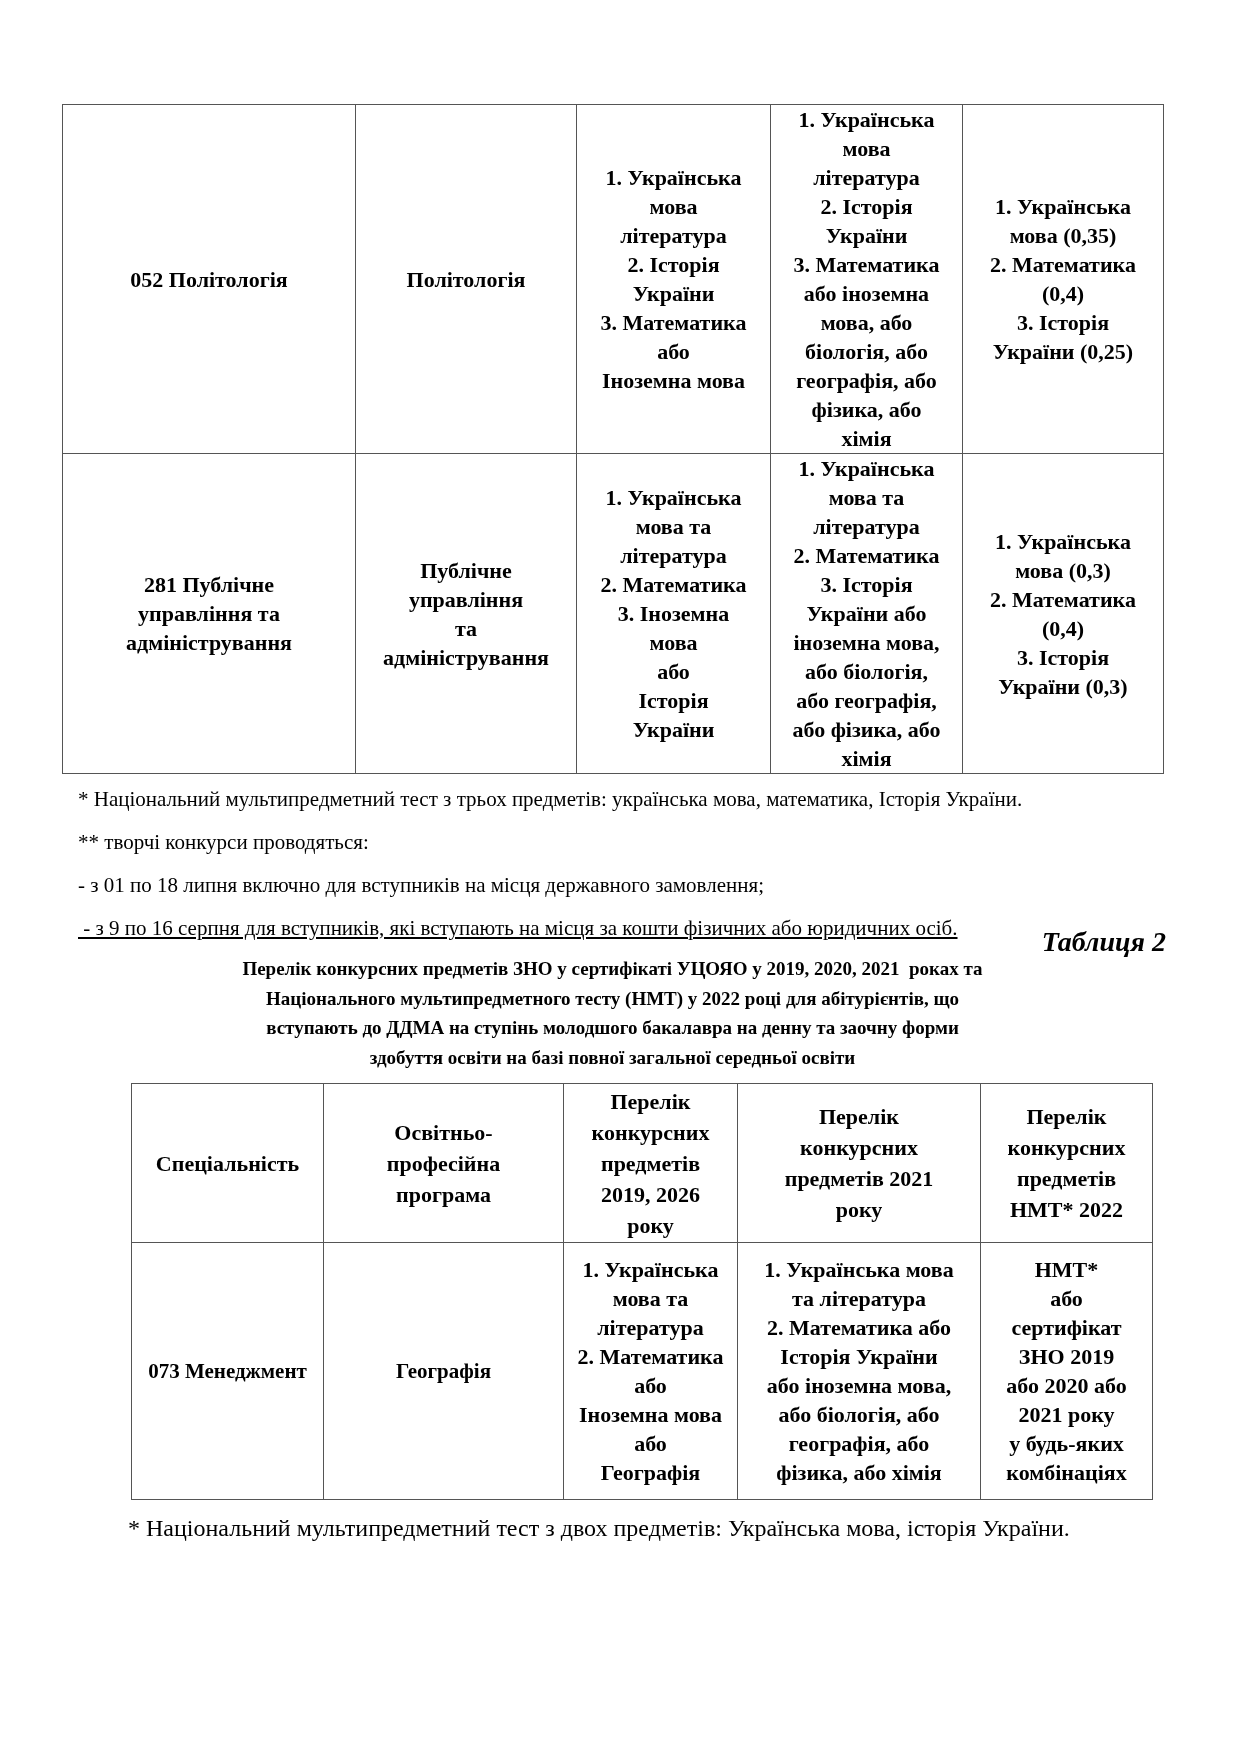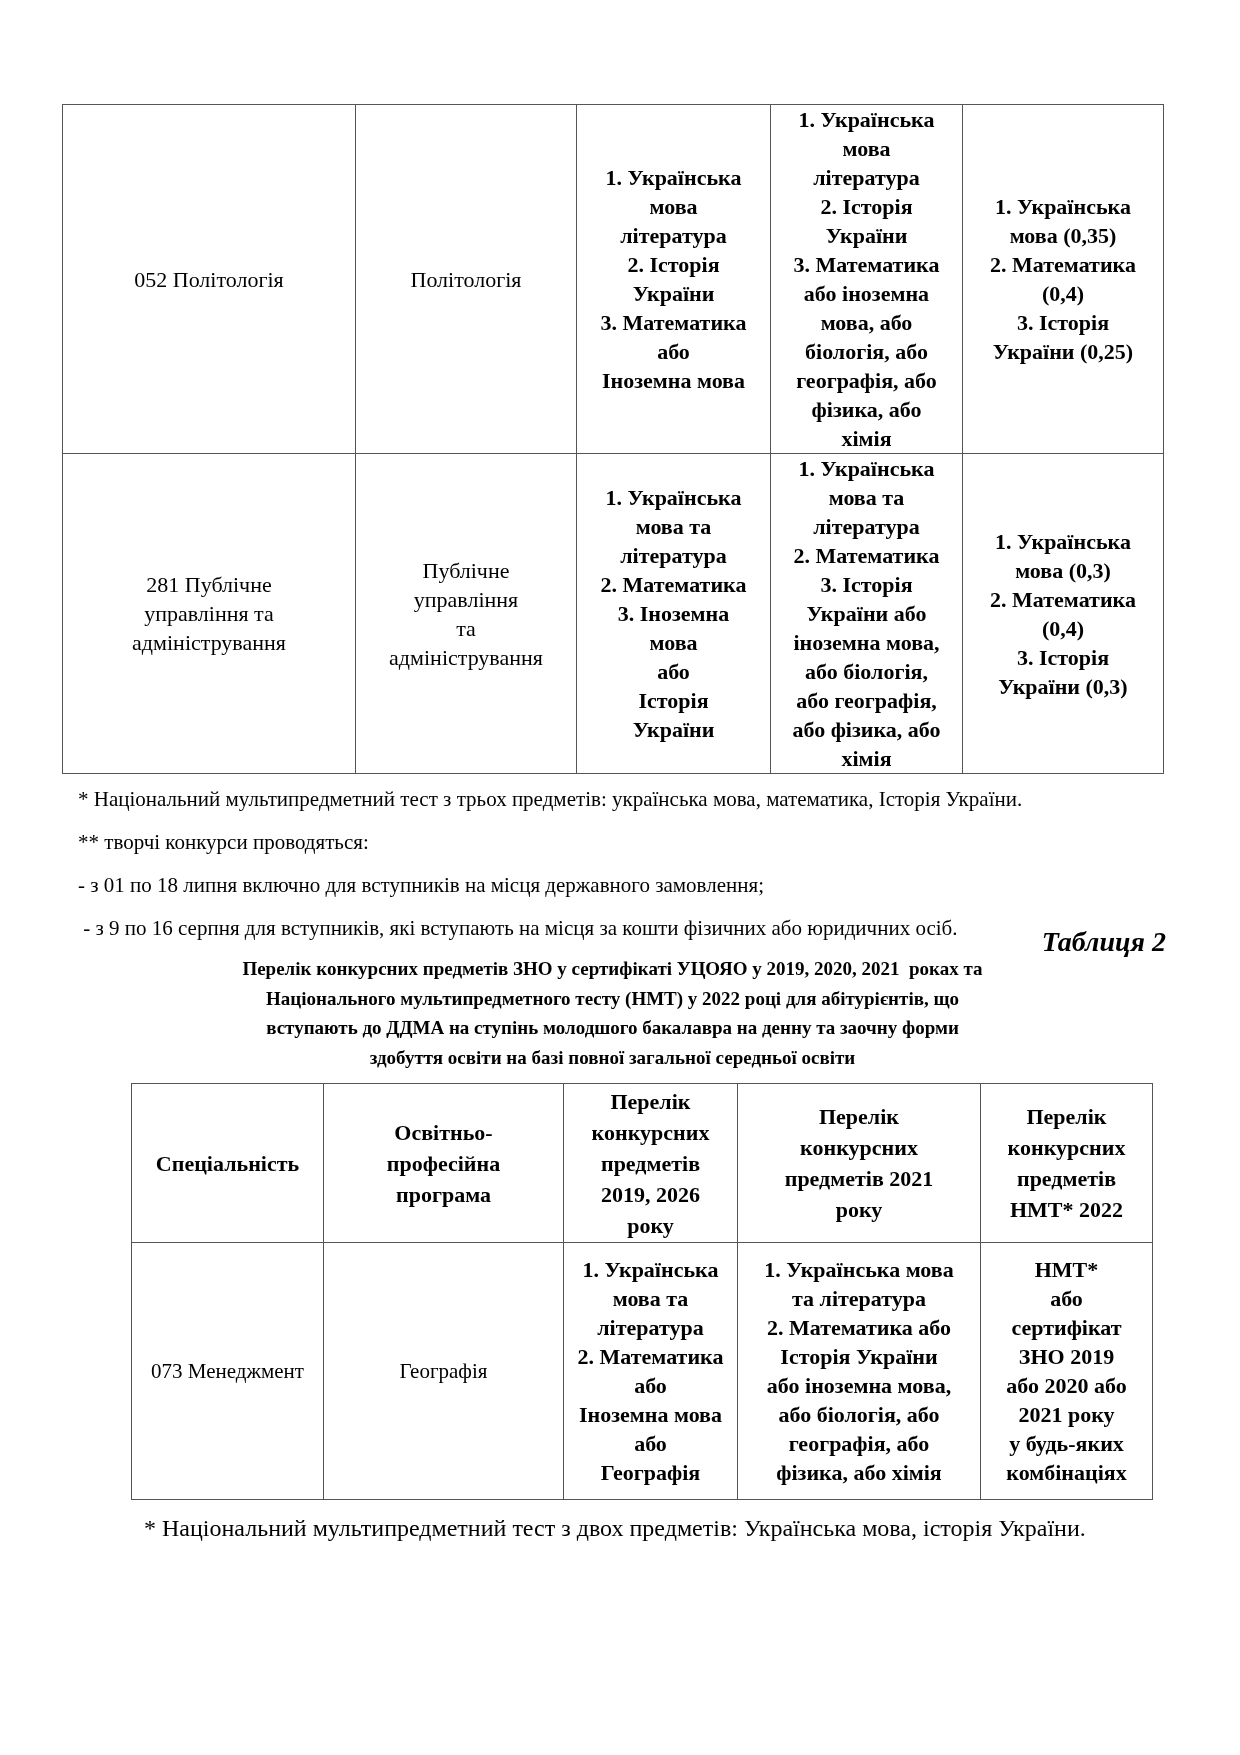--- a/index.html
+++ b/index.html
@@ -9,21 +9,21 @@
     }
     .page { position: absolute; left: 0; top: 0; width: 1240px; height: 1755px; }
 
     table.grid {
       position: absolute; border-collapse: collapse; table-layout: fixed;
     }
     table.grid td, table.grid th {
       border: 1.5px solid #555; text-align: center; vertical-align: middle;
       padding: 0 12px; font-size: 22px; line-height: 29px;
     }
-    table.grid .plain { font-weight: normal; }
+    table.grid .plain { font-weight: bold; }
     table.grid .bold { font-weight: bold; }
     .cell-line { display: block; }
 
     #table1 { left: 62px; top: 104px; width: 1101px; }
     #table1 tr.r1 td { height: 344px; }
     #table1 tr.r2 td { height: 316px; }
 
     #table2 { left: 131px; top: 1083px; width: 1021px; }
     #table2 tr.hdr th { height: 158px; font-weight: bold; line-height: 31px; }
     #table2 tr.r1 td { height: 256px; }
@@ -38,21 +38,21 @@
     .tbl-label {
       position: absolute; right: 74px; top: 926px; font-weight: bold; font-size: 28px; font-style: italic;
     }
     .tbl2-title {
       position: absolute; left: 62px; top: 954px; width: 1101px;
       text-align: center; font-weight: bold; font-size: 19px; line-height: 29.5px;
     }
     .tbl2-title span { display: block; }
 
     .notes2 {
-      position: absolute; left: 144px; top: 1513px; width: 1016px;
+      position: absolute; left: 128px; top: 1513px; width: 1016px;
       font-size: 24px; line-height: 31px;
     }
     .notes2 p { margin: 0; padding-left: 26px; text-indent: -26px; text-align: justify; }
   </style>
 </head>
 <body>
 
 <div class="page">
 
   <table class="grid" id="table1">
@@ -149,21 +149,21 @@
             <span class="cell-line">України (0,3)</span>
           </td>
       </tr>
     </tbody>
   </table>
 
   <div class="notes1">
     <p>* Національний мультипредметний тест з трьох предметів: українська мова, математика, Історія України.</p>
     <p>** творчі конкурси проводяться:</p>
     <p>- з 01 по 18 липня включно для вступників на місця державного замовлення;</p>
-    <p style="white-space:pre;"> - з 9 по 16 серпня для вступників, які вступають на місця за кошти фізичних або юридичних осіб.</p>
+    <p style="white-space:pre;text-decoration:underline;"> - з 9 по 16 серпня для вступників, які вступають на місця за кошти фізичних або юридичних осіб.</p>
   </div>
 
   <div class="tbl-label">Таблиця 2</div>
 
   <div class="tbl2-title">
     <span style="white-space:pre;">Перелік конкурсних предметів ЗНО у сертифікаті УЦОЯО у 2019, 2020, 2021  роках та</span>
     <span>Національного мультипредметного тесту (НМТ) у 2022 році для абітурієнтів, що</span>
     <span>вступають до ДДМА на ступінь молодшого бакалавра на денну та заочну форми</span>
     <span>здобуття освіти на базі повної загальної середньої освіти</span>
   </div>

